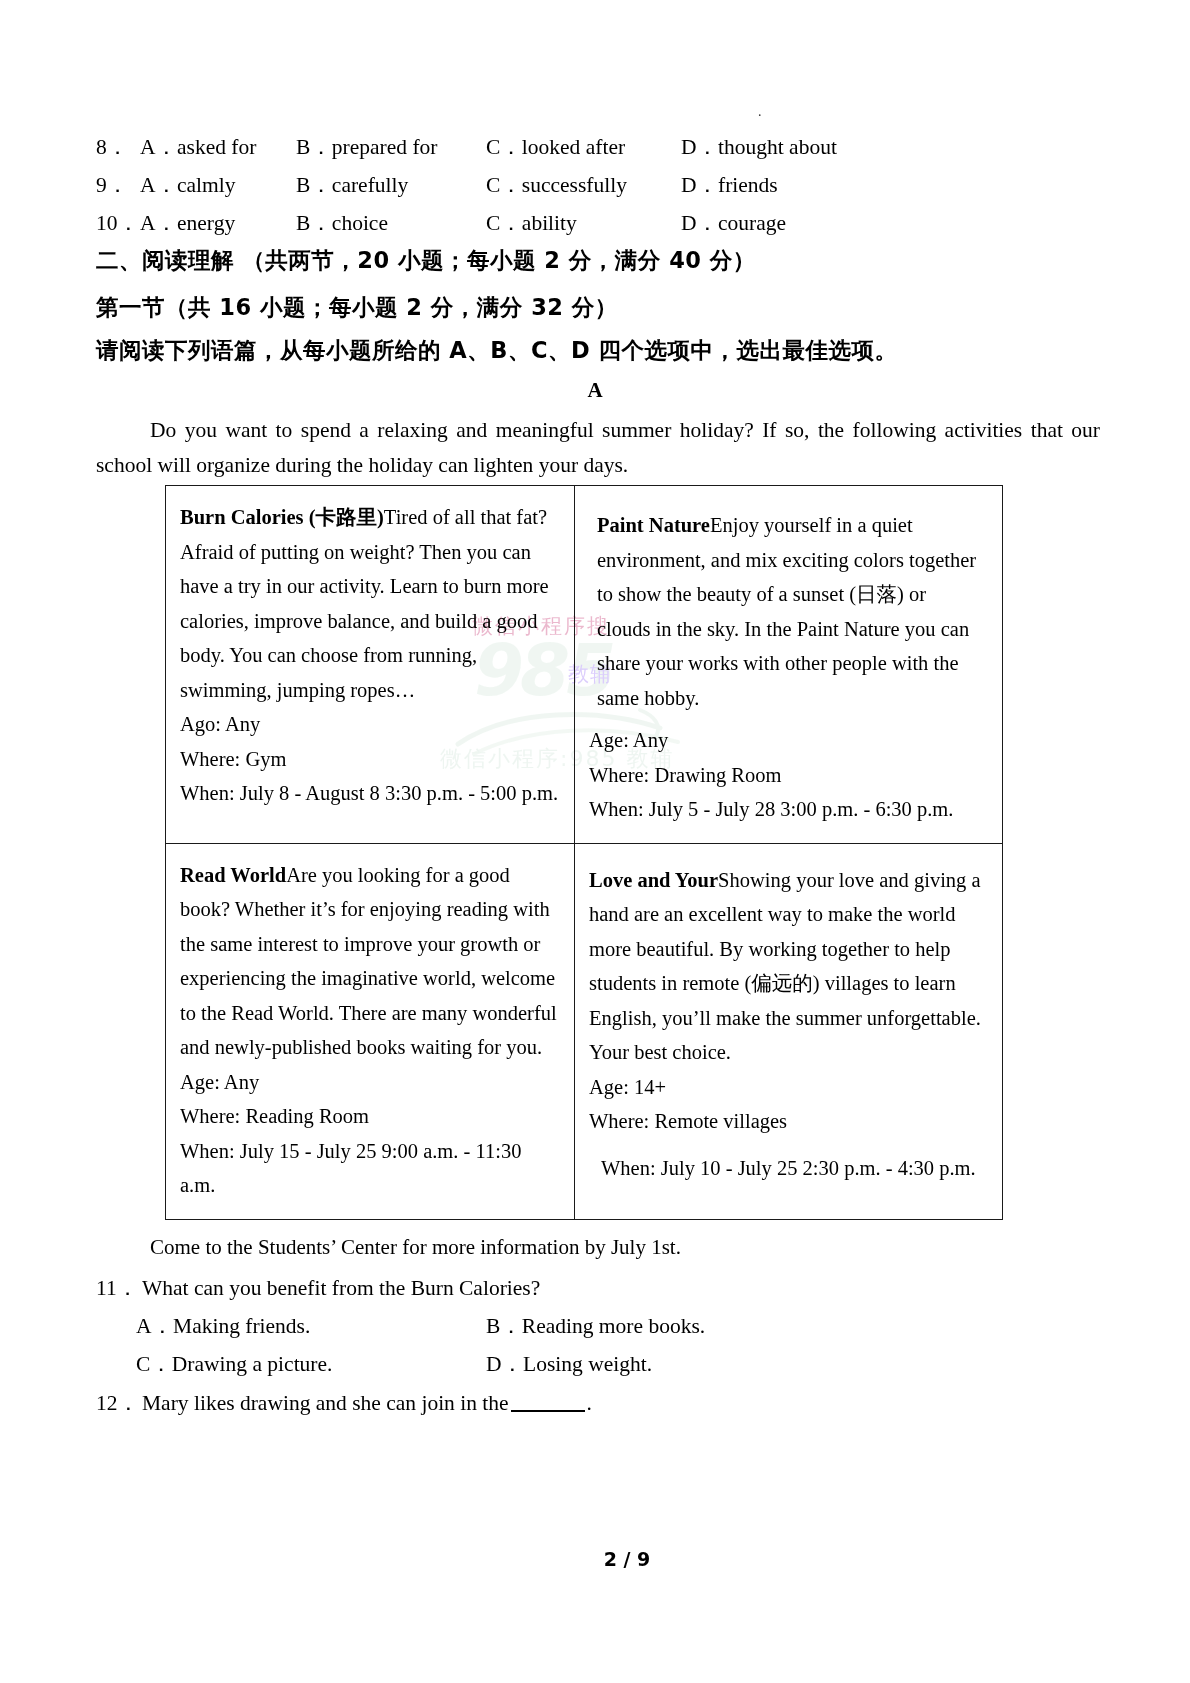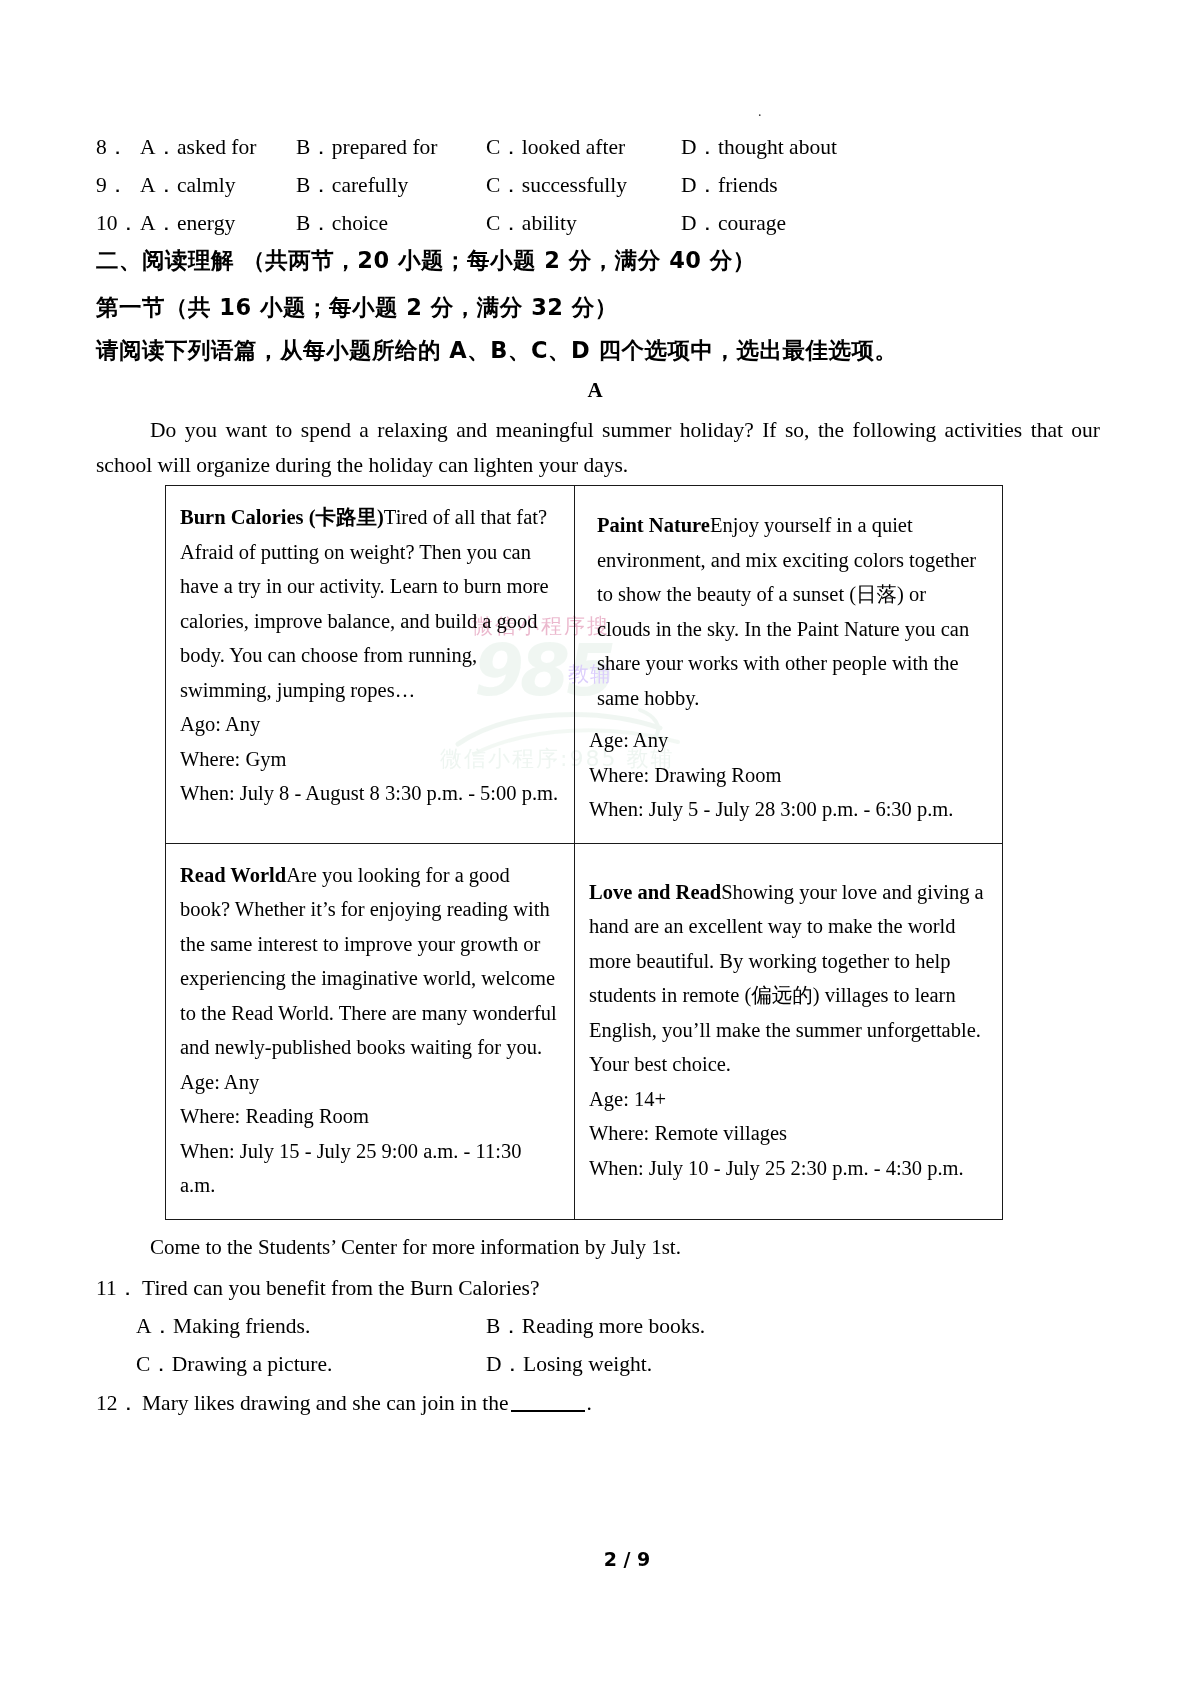--- a/index.html
+++ b/index.html
@@ -267,33 +267,33 @@
         </td>
       </tr>
       <tr>
         <td class="col-left">
           <p style="margin:0"><span class="act-title">Read World</span><span>Are you looking for a good book? Whether it’s for enjoying reading with the same interest to improve your growth or experiencing the imaginative world, welcome to the Read World. There are many wonderful and newly-published books waiting for you.</span></p>
           <p style="margin:0">Age: Any</p>
           <p style="margin:0">Where: Reading Room</p>
           <p style="margin:0">When: July 15 - July 25  9:00 a.m. - 11:30 a.m.</p>
         </td>
         <td class="col-right cell-mid">
-          <p style="margin:0"><span class="act-title">Love and Read</span><span>Showing your love and giving a hand are an excellent way to make the world more beautiful. By working together to help students in remote (偏远的) villages to learn English, you’ll make the summer unforgettable. Your best choice.</span></p>
+          <p style="margin:0"><span class="act-title">Love and Your</span><span>Showing your love and giving a hand are an excellent way to make the world more beautiful. By working together to help students in remote (偏远的) villages to learn English, you’ll make the summer unforgettable. Your best choice.</span></p>
           <p style="margin:0">Age: 14+</p>
           <p style="margin:0">Where: Remote villages</p>
-          <p style="margin:0">When: July 10 - July 25  2:30 p.m. - 4:30 p.m.</p>
+          <p style="margin:12px">When: July 10 - July 25  2:30 p.m. - 4:30 p.m.</p>
         </td>
       </tr>
     </tbody>
       </table>
 
     <div class="caption" style="top:1235px">Come to the Students’ Center for more information by July 1st.</div>
 
     <div class="q-line" style="top:1273px">
-      <span class="qnum">11．</span><span>Tired can you benefit from the Burn Calories?</span>
+      <span class="qnum">11．</span><span>What can you benefit from the Burn Calories?</span>
     </div>
 
     <div class="ch-row" style="top:1311px">
       <span>A．Making friends.</span>
       <span class="ch-b">B．Reading more books.</span>
     </div>
 
     <div class="ch-row" style="top:1349px">
       <span>C．Drawing a picture.</span>
       <span class="ch-b">D．Losing weight.</span>

